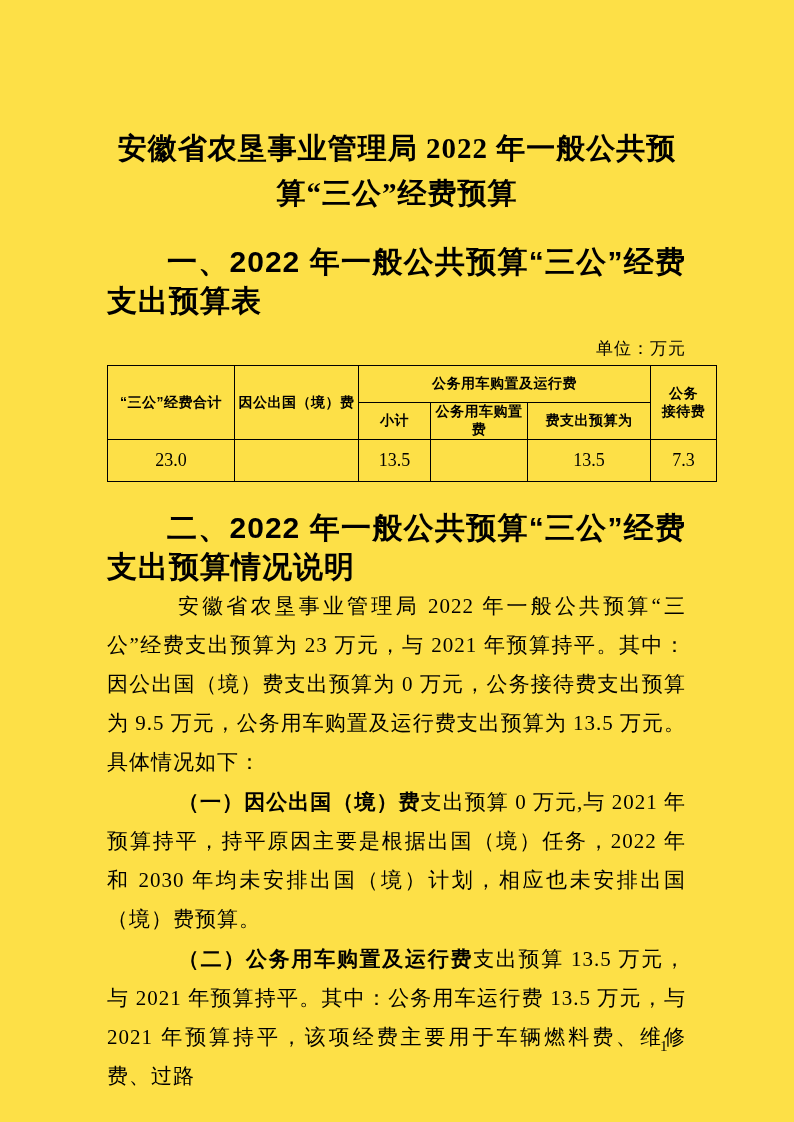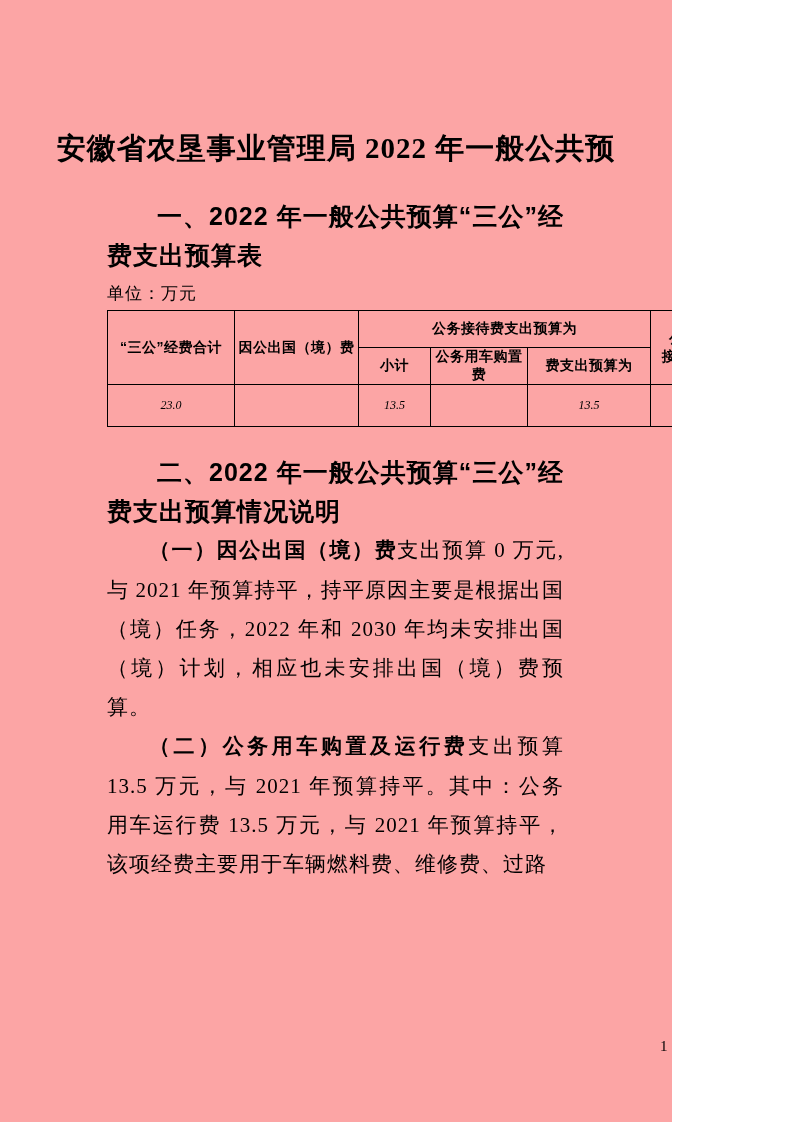--- a/index.html
+++ b/index.html
@@ -1,54 +1,54 @@
 <!DOCTYPE html>
 <html><head>
 <meta charset="utf-8">
 <style>
   * { box-sizing: border-box; }
   html, body { margin: 0; padding: 0; background: #ffffff; }
   .page {
     position: relative;
-    width: 672px;
+    width: 794px;
     height: 1122px;
-    background: #fca5a5;
+    background: #fde047;
     color: #000000;
     font-family: "Liberation Serif", "DejaVu Serif", serif;
     overflow: hidden;
   }
   .content {
     margin: 0 108px 0 107px;
   }
   .doc-title {
     margin: 126px 30px 0 30px;
     text-align: center;
     font-size: 29px;
     font-weight: bold;
     line-height: 45px;
     letter-spacing: 1px;
   }
   .title-line { display: block; }
   .section-heading {
     margin: 26px 0 0 0;
-    font-size: 25px;
+    font-size: 30px;
     font-weight: bold;
     line-height: 39px;
     text-indent: 2em;
     text-align: justify;
     letter-spacing: 1px;
     font-family: "Liberation Sans", "DejaVu Sans", sans-serif;
   }
   .section-heading.second {
   }
   .unit-note {
-    margin-top: 6px;
+    margin-top: 16px;
     font-size: 17px;
     line-height: 26px;
-    text-align: left;
+    text-align: right;
     letter-spacing: 1px;
     font-family: Liberation Serif, serif;
   }
   table.budget-table {
     margin-top: 3px;
     border-collapse: collapse;
     table-layout: fixed;
     width: 609px;
   }
   table.budget-table th,
@@ -59,55 +59,56 @@
     padding: 0 2px;
     overflow: hidden;
   }
   table.budget-table th {
     font-size: 14px;
     font-weight: bold;
     font-family: "Liberation Sans", "DejaVu Sans", sans-serif;
     letter-spacing: 0.5px;
   }
   table.budget-table td {
-    font-size: 12px;
+    font-size: 18px;
     font-weight: normal;
-    font-style: italic;
   }
   tr.group-row   { height: 37px; }
   tr.sub-row     { height: 36px; }
   tr.data-row    { height: 42px; }
   .para {
     margin: 0;
     font-size: 21px;
     line-height: 39px;
     text-indent: 2em;
     text-align: justify;
     text-justify: inter-character;
     letter-spacing: 1px;
   }
   .para .bold-lead {
     font-weight: bold;
-    font-family: Liberation Mono, monospace;
+    font-family: Liberation Sans, sans-serif;
+    margin-left: 29px;
   }
   .page-number {
     position: absolute;
     left: 660px;
     top: 1036px;
     font-size: 15px;
     line-height: 20px;
   }
 </style>
 </head>
 <body>
 
 <div class="page">
 
   <h1 class="doc-title">
     <span class="title-line">安徽省农垦事业管理局 2022 年一般公共预</span>
+    <span class="title-line">算“三公”经费预算</span>
   </h1>
 
   <div class="content">
 
     <h2 class="section-heading">一、2022 年一般公共预算“三公”经费支出预算表</h2>
 
     <div class="unit-note">单位：万元</div>
 
     <table class="budget-table">
       <colgroup>
@@ -115,21 +116,21 @@
         <col style="width:124px">
         <col style="width:72px">
         <col style="width:97px">
         <col style="width:123px">
         <col style="width:66px">
       </colgroup>
       <tbody>
         <tr class="group-row">
           <th rowspan="2">“三公”经费合计</th>
           <th rowspan="2">因公出国（境）费</th>
-          <th colspan="3">公务接待费支出预算为</th>
+          <th colspan="3">公务用车购置及运行费</th>
           <th rowspan="2">
             <div>公务</div>
             <div>接待费</div>
           </th>
         </tr>
         <tr class="sub-row">
           <th>小计</th>
           <th>公务用车购置费</th>
           <th>费支出预算为</th>
         </tr>
@@ -139,20 +140,21 @@
           <td>13.5</td>
           <td></td>
           <td>13.5</td>
           <td>7.3</td>
         </tr>
       </tbody>
     </table>
 
     <h2 class="section-heading second">二、2022 年一般公共预算“三公”经费支出预算情况说明</h2>
 
+    <p class="para"><span class="bold-lead"></span><span>安徽省农垦事业管理局 2022 年一般公共预算“三公”经费支出预算为 23 万元，与 2021 年预算持平。其中：因公出国（境）费支出预算为 0 万元，公务接待费支出预算为 9.5 万元，公务用车购置及运行费支出预算为 13.5 万元。具体情况如下：</span></p>
 
     <p class="para"><span class="bold-lead">（一）因公出国（境）费</span><span>支出预算 0 万元,与 2021 年预算持平，持平原因主要是根据出国（境）任务，2022 年和 2030 年均未安排出国（境）计划，相应也未安排出国（境）费预算。</span></p>
 
     <p class="para"><span class="bold-lead">（二）公务用车购置及运行费</span><span>支出预算 13.5 万元，与 2021 年预算持平。其中：公务用车运行费 13.5 万元，与 2021 年预算持平，该项经费主要用于车辆燃料费、维修费、过路</span></p>
 
   </div>
 
   <div class="page-number">1</div>
 
 </div>

